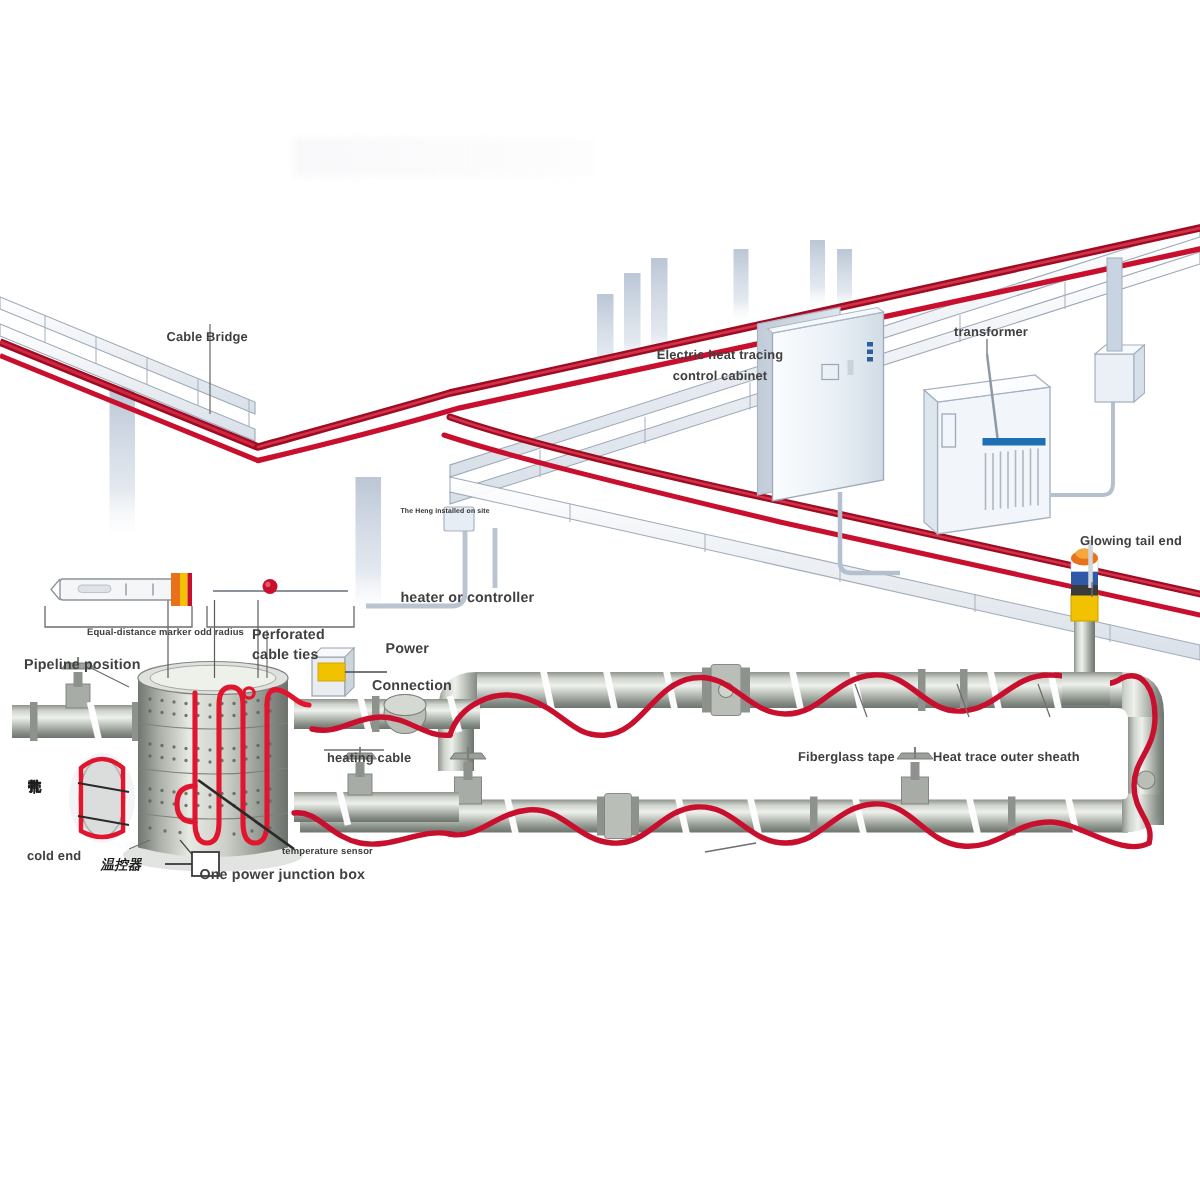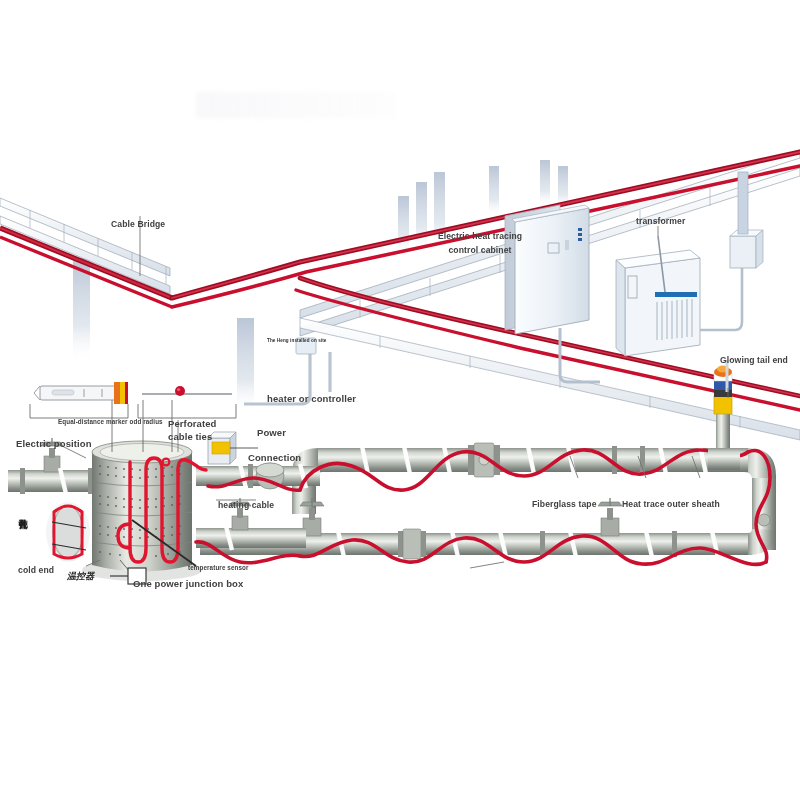--- a/index.html
+++ b/index.html
@@ -497,21 +497,21 @@
   <div class="lbl tiny" style="left:267px;top:338px;">The Heng installed on site</div>
   <div class="lbl big" style="left:267px;top:353px;margin-top:40px;">heater or controller</div>
 
   <div class="lbl med" style="left:700px;top:355px;margin-left:20px;">Glowing tail end</div>
 
   <div class="lbl sm" style="left:58px;top:418px;">Equal-distance marker odd radius</div>
 
   <div class="lbl big" style="left:168px;top:418px;">Perforated</div>
   <div class="lbl big" style="left:168px;top:431px;">cable ties</div>
 
-  <div class="lbl big" style="left:16px;top:438px;">Electric position</div>
+  <div class="lbl big" style="left:16px;top:438px;">Pipeline position</div>
 
   <div class="lbl big" style="left:257px;top:427px;">Power</div>
   <div class="lbl big" style="left:248px;top:452px;">Connection</div>
 
   <div class="lbl med" style="left:218px;top:500px;">heating cable</div>
 
   <div class="lbl med" style="left:532px;top:499px;">Fiberglass tape</div>
 
   <div class="lbl med" style="left:622px;top:499px;">Heat trace outer sheath</div>
 

